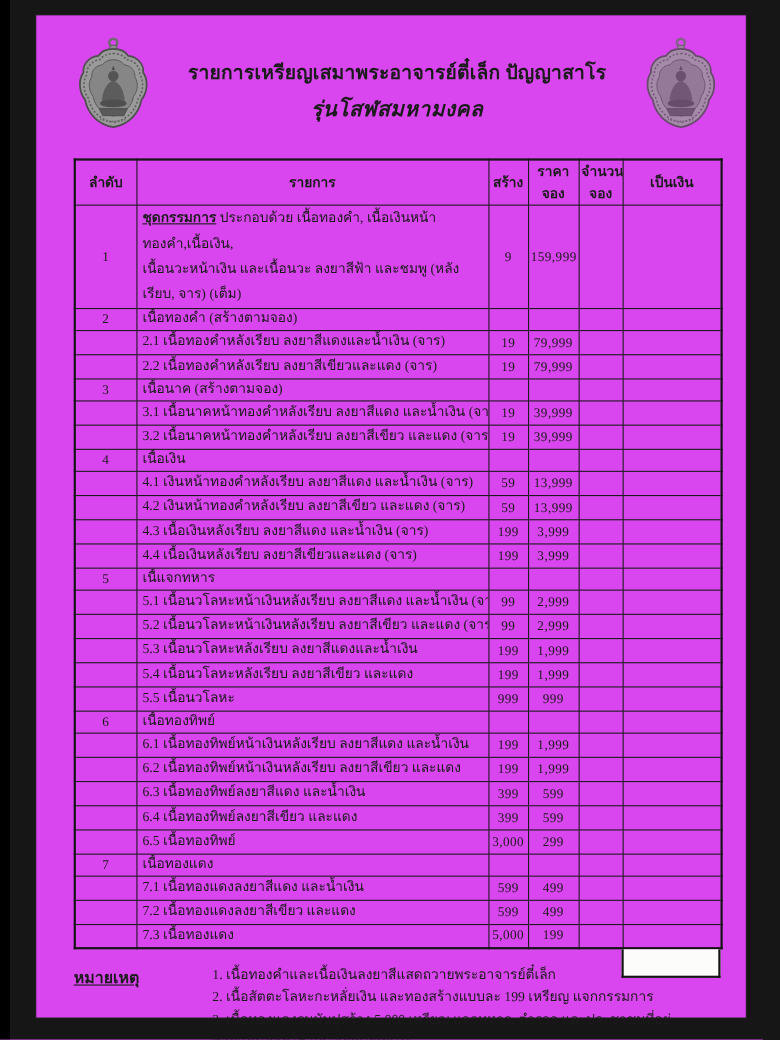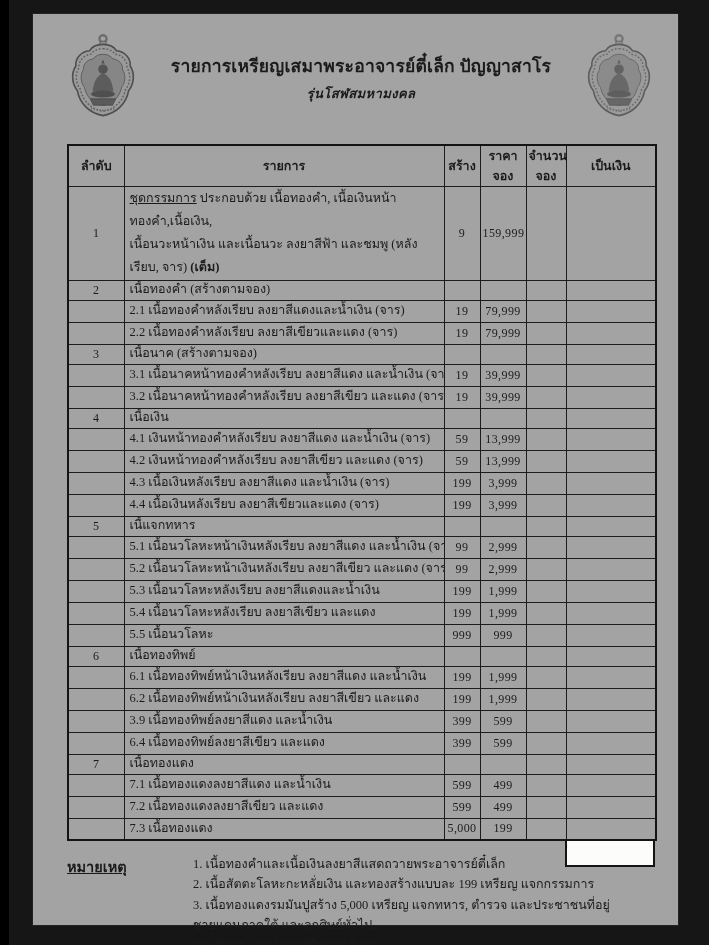--- a/index.html
+++ b/index.html
@@ -5,46 +5,46 @@
   html,body{margin:0;padding:0;}
   body{
     width:709px;height:945px;position:relative;overflow:hidden;
     background:#161616;
     font-family:"Liberation Serif","DejaVu Serif",serif;
     color:#1b1b1b;
   }
   .edge-strip{position:absolute;left:0;top:0;width:9px;height:945px;background:#000;}
   .page{
     position:absolute;left:33px;top:14px;width:645px;height:911px;
-    background:#a3a3a3;box-sizing:border-box;
+    background:#d946ef;box-sizing:border-box;
     padding:18px 23px 0 34px;
     box-shadow:0 0 0 1px #222;
   }
   
   .header{display:flex;justify-content:space-between;align-items:flex-start;height:96px;}
   .amulet{width:72px;height:92px;flex:0 0 auto;}
   .amulet svg{width:100%;height:100%;}
   .amulet.right{opacity:.82;}
   .titles{flex:1;text-align:center;padding-top:24px;}
   .title{font-size:17.5px;font-weight:bold;letter-spacing:.2px;line-height:1.25;}
-  .subtitle{font-size:13px;font-weight:bold;font-style:italic;margin-top:5px;letter-spacing:.4px;}
+  .subtitle{font-size:19px;font-weight:bold;font-style:italic;margin-top:5px;letter-spacing:.4px;}
   
   .table-wrap{position:relative;width:468px;margin-top:16px;}
   table{border-collapse:collapse;table-layout:fixed;width:588px;border:2px solid #141414;}
   th,td{border:1px solid #1c1c1c;padding:0 5px;box-sizing:border-box;overflow:hidden;}
   thead th{height:24px;font-size:12.5px;font-weight:bold;text-align:center;padding:0 2px;}
   td{font-size:12.5px;line-height:1.25;}
   td.num{text-align:center;font-size:12px;letter-spacing:.4px;padding:0 2px;}
   tr.main td{height:46px;}
   tr.main td.lbl{white-space:pre-line;line-height:1.85;}
   tr.group td{height:20px;}
   tr.sub td{height:22px;}
   tr.sub td.lbl,tr.group td.lbl{white-space:nowrap;margin-left:33px;}
-  .bu{font-weight:normal;text-decoration:underline;}
-  .b{font-weight:bold;}
+  .bu{font-weight:bold;text-decoration:underline;}
+  .b{font-weight:normal;}
   .total-box{
     position:absolute;left:498px;top:100%;width:90px;height:26px;
     border:2px solid #141414;border-top:none;box-sizing:border-box;background:#fcfcfb;
   }
   
   .notes{display:flex;margin-top:13px;width:588px;}
   .notes-label{flex:0 0 126px;font-weight:bold;text-decoration:underline;font-size:14.5px;padding-top:1px;}
   .notes-list{flex:1;}
   .note-item{font-size:12.5px;line-height:1.62;white-space:pre-line;}
 </style>
@@ -273,31 +273,39 @@
           <tr class="sub">
             <td class="num"></td>
             <td class="lbl">6.2 เนื้อทองทิพย์หน้าเงินหลังเรียบ ลงยาสีเขียว และแดง</td>
             <td class="num">199</td>
             <td class="num">1,999</td>
             <td class="num"></td>
             <td class="num"></td>
           </tr>
           <tr class="sub">
             <td class="num"></td>
-            <td class="lbl">3.9 เนื้อทองทิพย์ลงยาสีแดง และน้ำเงิน</td>
+            <td class="lbl">6.3 เนื้อทองทิพย์ลงยาสีแดง และน้ำเงิน</td>
             <td class="num">399</td>
             <td class="num">599</td>
             <td class="num"></td>
             <td class="num"></td>
           </tr>
           <tr class="sub">
             <td class="num"></td>
             <td class="lbl">6.4 เนื้อทองทิพย์ลงยาสีเขียว และแดง</td>
             <td class="num">399</td>
             <td class="num">599</td>
+            <td class="num"></td>
+            <td class="num"></td>
+          </tr>
+          <tr class="sub">
+            <td class="num"></td>
+            <td class="lbl">6.5 เนื้อทองทิพย์</td>
+            <td class="num">3,000</td>
+            <td class="num">299</td>
             <td class="num"></td>
             <td class="num"></td>
           </tr>
           <tr class="group">
             <td class="num">7</td>
             <td class="lbl">เนื้อทองแดง</td>
             <td class="num"></td>
             <td class="num"></td>
             <td class="num"></td>
             <td class="num"></td>

